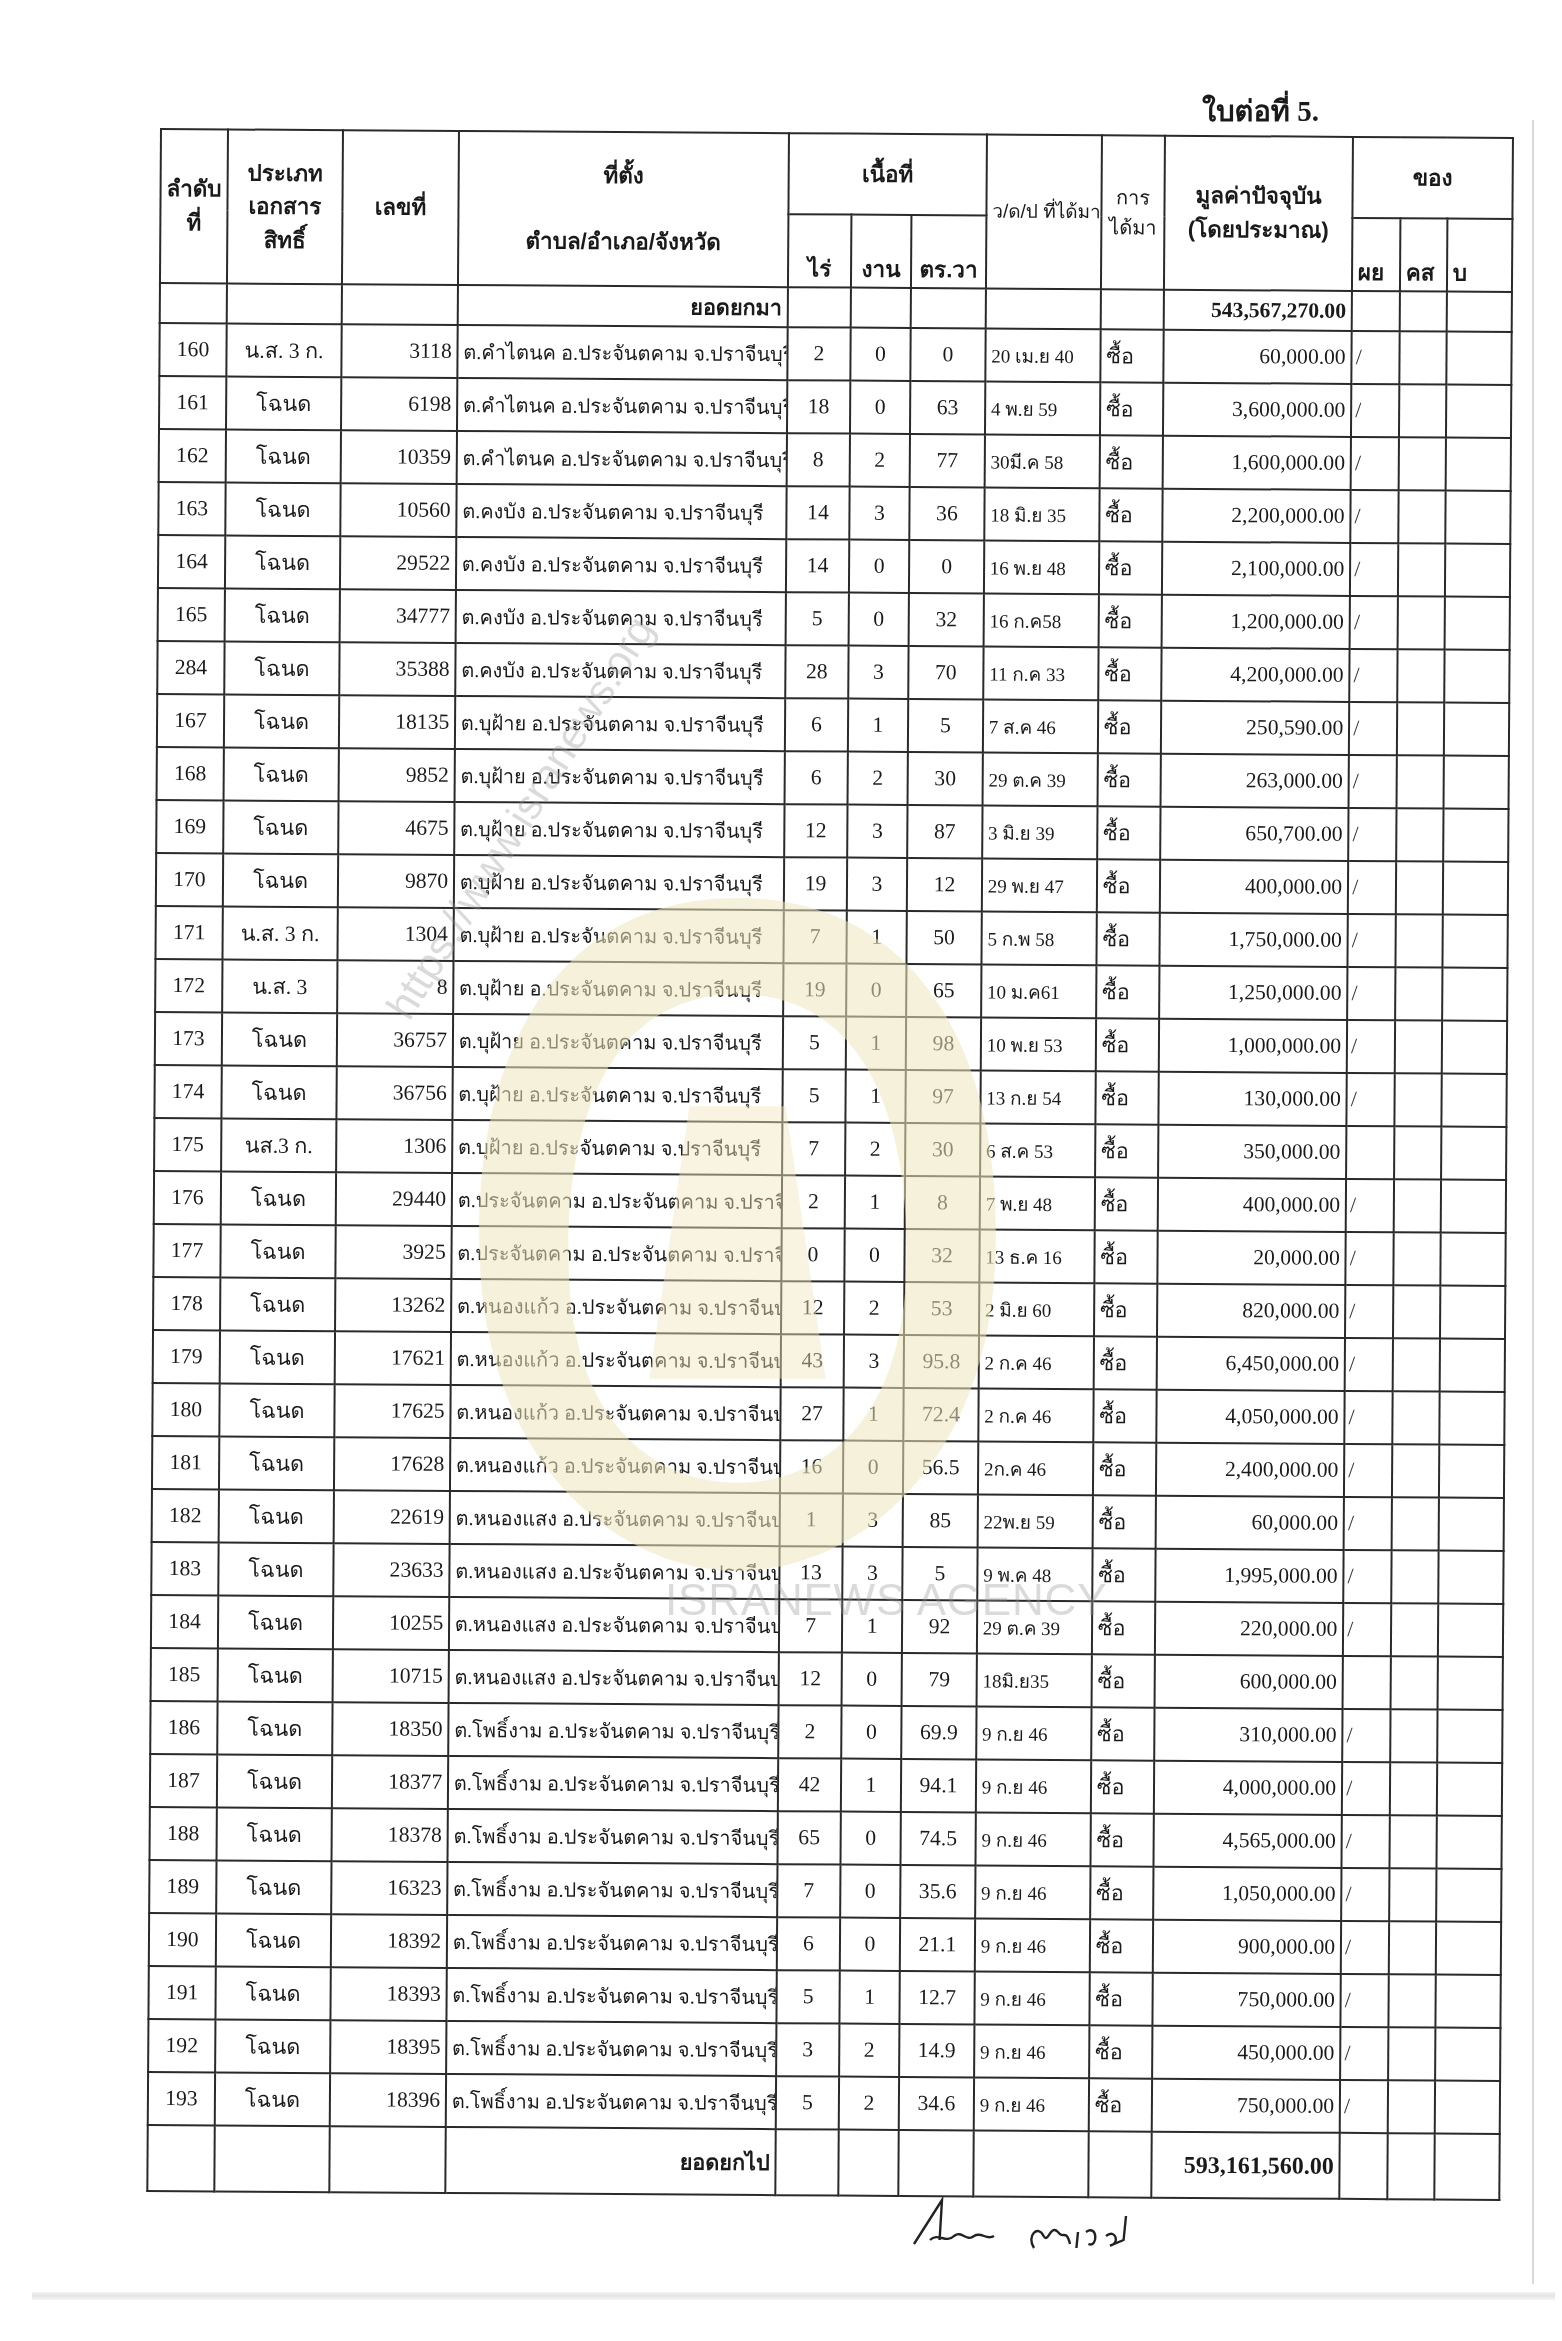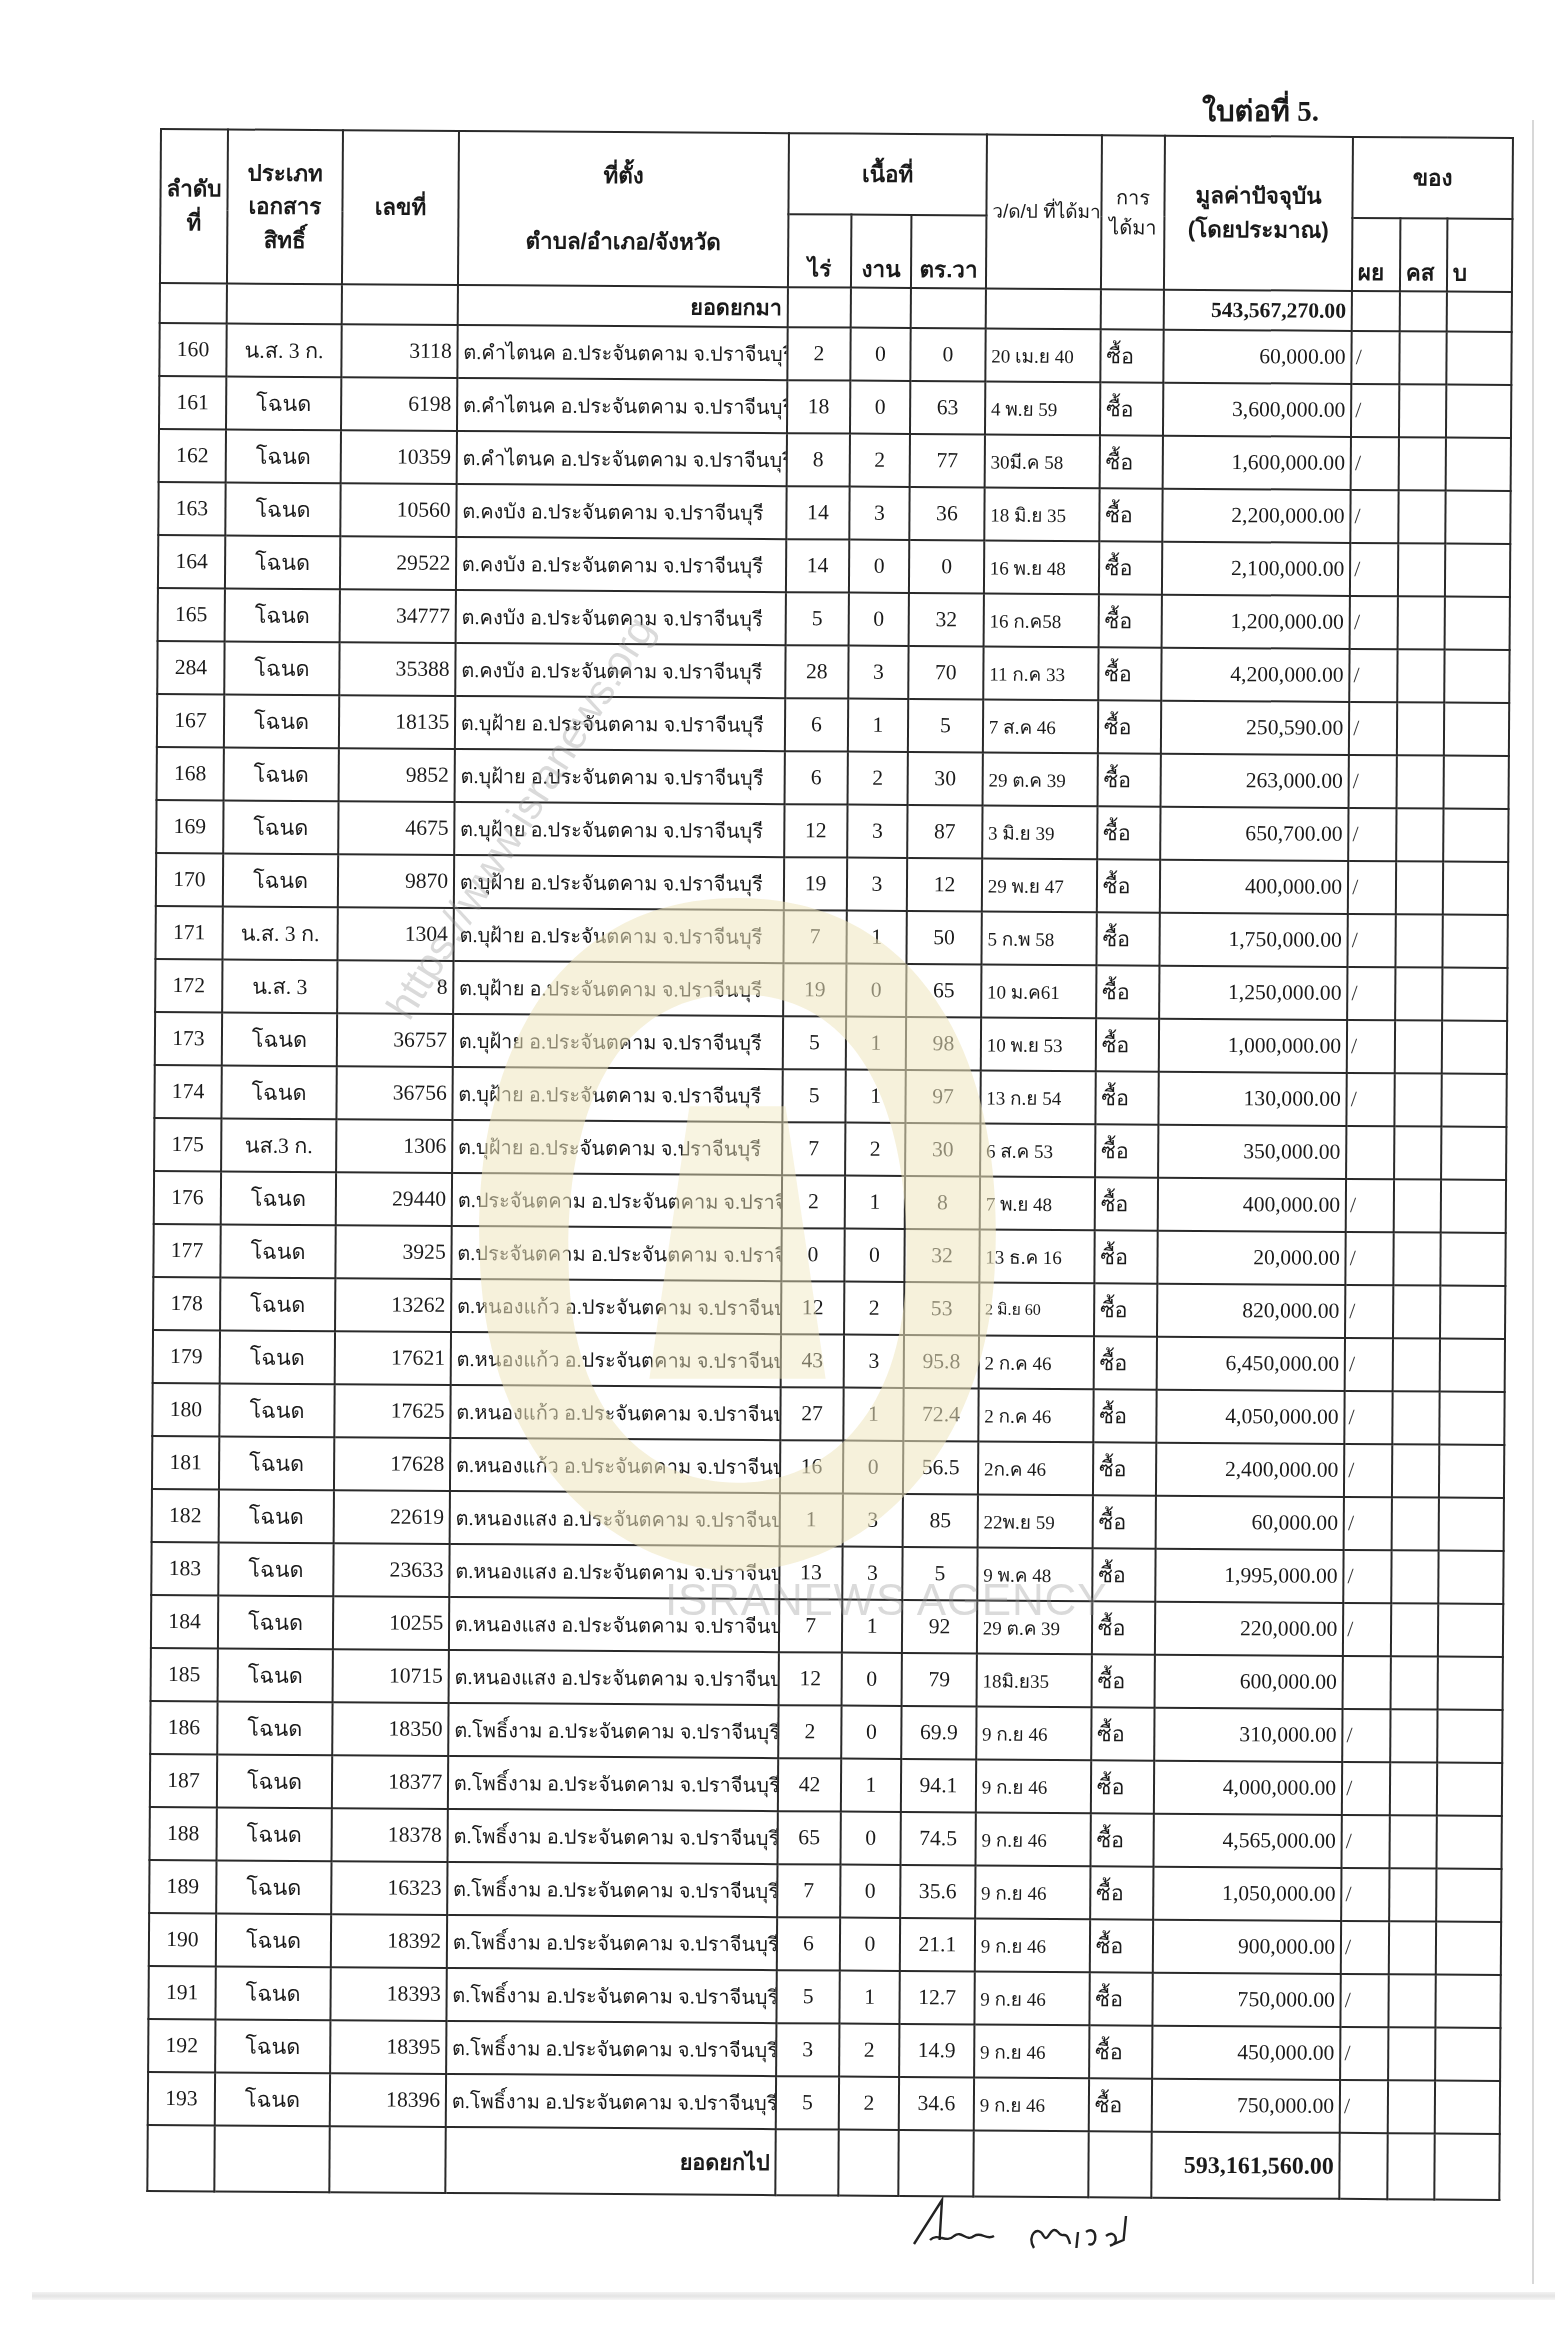--- a/index.html
+++ b/index.html
@@ -390,21 +390,21 @@
   </tr>
 
   <tr class="data">
     <td class="c">178</td>
     <td class="c">โฉนด</td>
     <td class="r">13262</td>
     <td class="l" style="font-size:20px">ต.หนองแก้ว อ.ประจันตคาม จ.ปราจีนบุ</td>
     <td class="c">12</td>
     <td class="c">2</td>
     <td class="c">53</td>
-    <td class="l" style="font-size:16px">2 มิ.ย 60</td>
+    <td class="l" style="font-size:19px">2 มิ.ย 60</td>
     <td class="acq">ซื้อ</td>
     <td class="r">820,000.00</td>
     <td class="l mark">/</td>
     <td class="l mark"></td>
     <td class="l mark"></td>
   </tr>
 
   <tr class="data">
     <td class="c">179</td>
     <td class="c">โฉนด</td>

